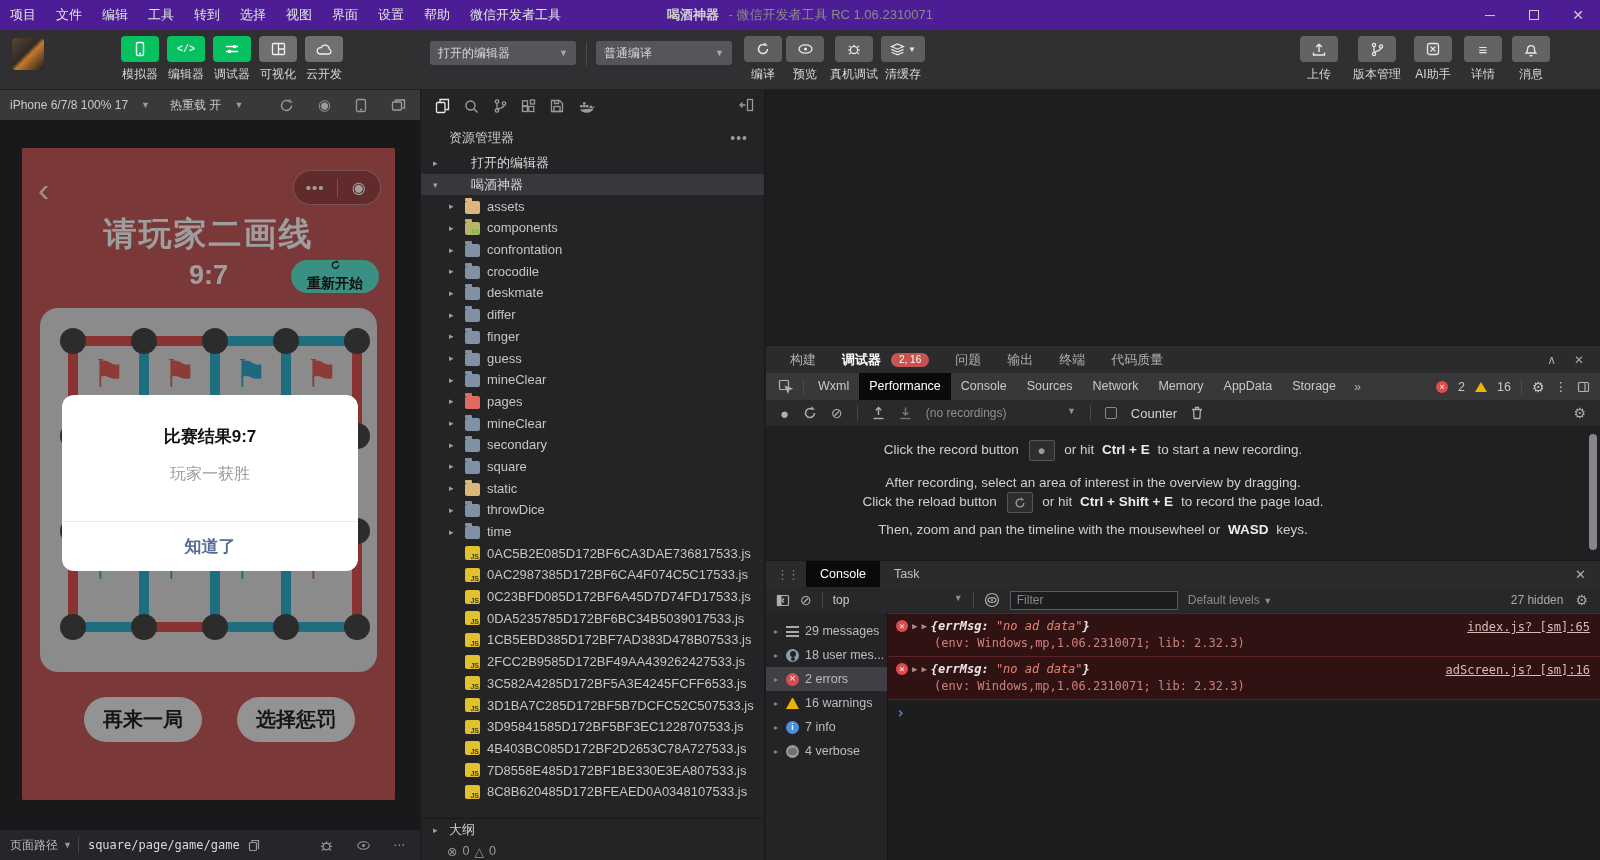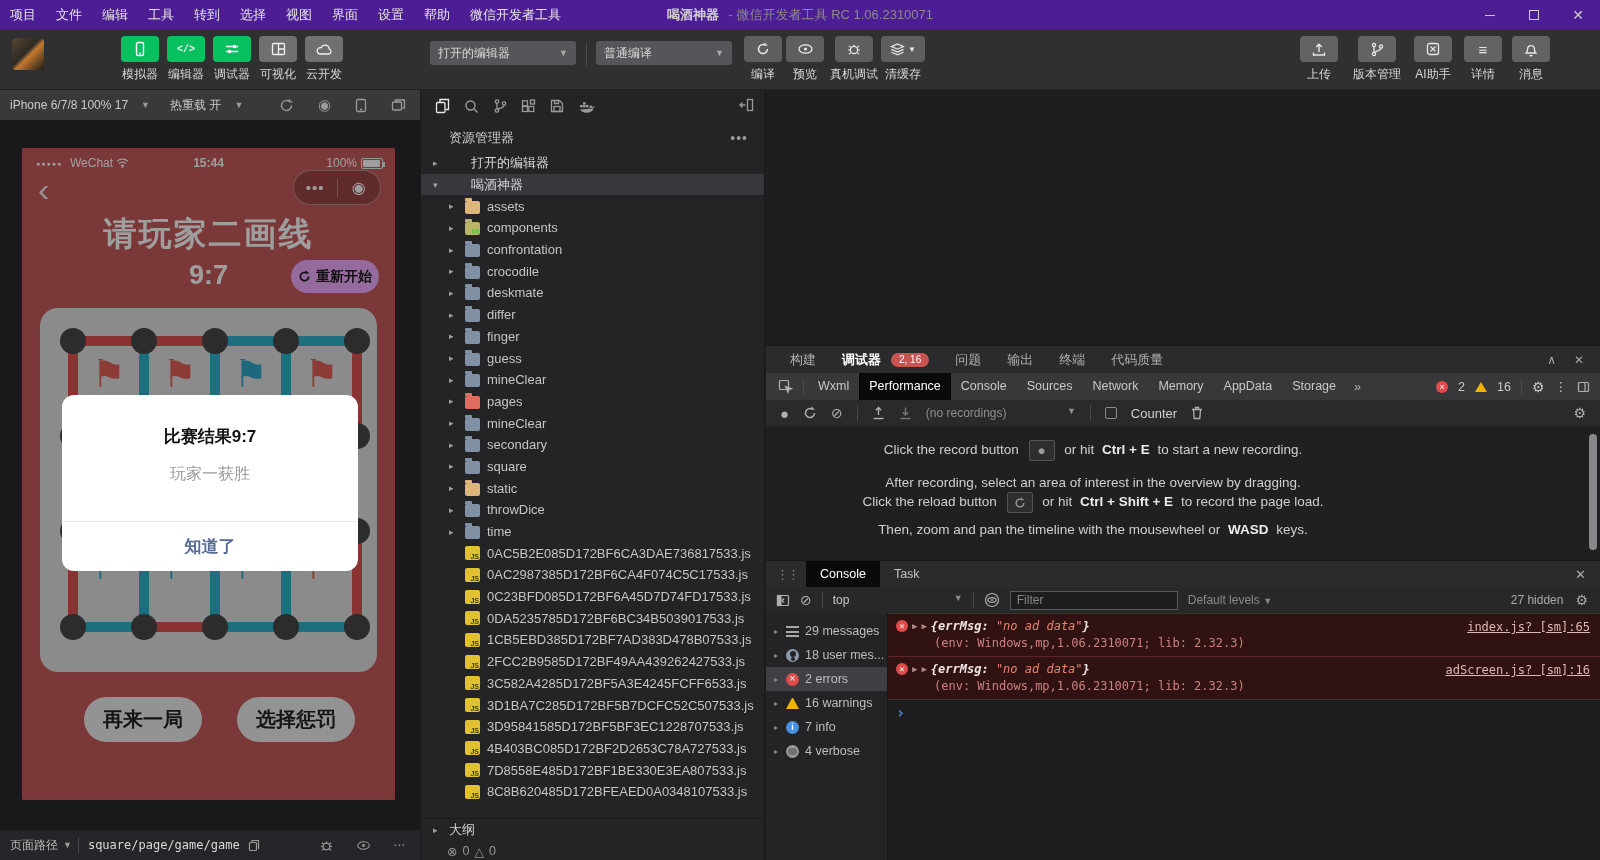--- a/index.html
+++ b/index.html
@@ -51,21 +51,21 @@
 .battery { width:22px; height:11px; border:1px solid #f0f0f0; border-radius:2px; position:relative; }
 .battery i { position:absolute; left:1px; top:1px; bottom:1px; right:2px; background:#fff; border-radius:1px; }
 .battery:after { content:""; position:absolute; right:-3px; top:3px; width:2px; height:5px; background:#f0f0f0; }
 #p-back { position:absolute; left:16px; top:26px; color:#f5e9e9; font-size:34px; line-height:30px; font-weight:300; }
 #p-capsule { position:absolute; right:14px; top:22px; width:88px; height:35px; border-radius:18px; background:rgba(40,6,6,.25); border:1px solid rgba(255,255,255,.35); display:flex; align-items:center; color:#fff; }
 #p-capsule .d3 { flex:1; text-align:center; font-size:15px; letter-spacing:1px; }
 #p-capsule .sep { width:1px; height:18px; background:rgba(255,255,255,.35); }
 #p-capsule .cir { flex:1; text-align:center; font-size:16px; }
 #p-title { position:absolute; left:0; top:64px; width:100%; text-align:center; color:#fff; font-size:33px; font-weight:bold; letter-spacing:2px; }
 #p-score { position:absolute; left:0; top:112px; width:100%; text-align:center; color:#fff; font-size:27px; font-weight:bold; }
-#p-restart { position:absolute; right:16px; top:112px; width:88px; height:33px; border-radius:17px; background:#f0abfc; display:flex; align-items:center; justify-content:center; gap:5px; color:#1a1a1a; font-size:14px; font-weight:bold; }
+#p-restart { position:absolute; right:16px; top:112px; width:88px; height:33px; border-radius:17px; background:#5eead4; display:flex; align-items:center; justify-content:center; gap:5px; color:#1a1a1a; font-size:14px; font-weight:bold;flex-direction:column; }
 #board { position:absolute; left:18px; top:160px; width:337px; height:364px; background:var(--board); border-radius:18px; }
 .line { position:absolute; border-radius:5px; }
 .lh { height:10px; width:71px; margin-top:-5px; }
 .lv { width:10px; height:96px; margin-left:-5px; }
 .cl-red { background:var(--line-red); }
 .cl-teal { background:var(--line-teal); }
 #dots { position:absolute; left:20px; top:20px; width:26px; height:26px; border-radius:50%; background:var(--dot);
   box-shadow:71px 0 0 var(--dot),142px 0 0 var(--dot),213px 0 0 var(--dot),284px 0 0 var(--dot),
   0 95px 0 var(--dot),71px 95px 0 var(--dot),142px 95px 0 var(--dot),213px 95px 0 var(--dot),284px 95px 0 var(--dot),
   0 190px 0 var(--dot),71px 190px 0 var(--dot),142px 190px 0 var(--dot),213px 190px 0 var(--dot),284px 190px 0 var(--dot),
@@ -408,36 +408,20 @@
           <svg width="15" height="14" viewBox="0 0 15 14" fill="none" stroke="#9a9a9a" stroke-width="1.3">
             <rect x="1.5" y="4" width="9" height="8" rx="1"></rect>
             <path d="M4.5 4V2h9v8h-2"></path>
           </svg>
         </span>
     </span>
   </div>
 
   <div id="sim-body" class="abs">
     <div id="phone">
-      <div id="p-status">
-        <span class="dots">●●●●●</span>
-        <span class="carrier"><span>WeChat</span>
-          <svg style="display:inline-block;vertical-align:-1px" width="13" height="10" viewBox="0 0 13 10" fill="none" stroke="#fff" stroke-width="1.2">
-              <path d="M1 3.4a8 8 0 0 1 11 0M3 5.6a5 5 0 0 1 7 0M5 7.8a2.3 2.3 0 0 1 3 0"></path>
-              <circle cx="6.5" cy="9" r=".9" fill="#fff" stroke="none"></circle>
-            </svg>
-        </span>
-        <span class="time">15:44</span>
-        <span class="batt">
-            <span>100%</span>
-            <span class="battery">
-              <i></i>
-            </span>
-          </span>
-      </div>
       <div id="p-back">‹</div>
       <div id="p-capsule">
         <span class="d3">•••</span>
         <span class="sep"></span>
         <span class="cir">◉</span>
       </div>
       <div id="p-title">请玩家二画线</div>
       <div id="p-score">9:7</div>
       <div id="p-restart">
         <svg width="13" height="13" viewBox="0 0 14 14" fill="none" stroke="#1a1a1a" stroke-width="1.8">

